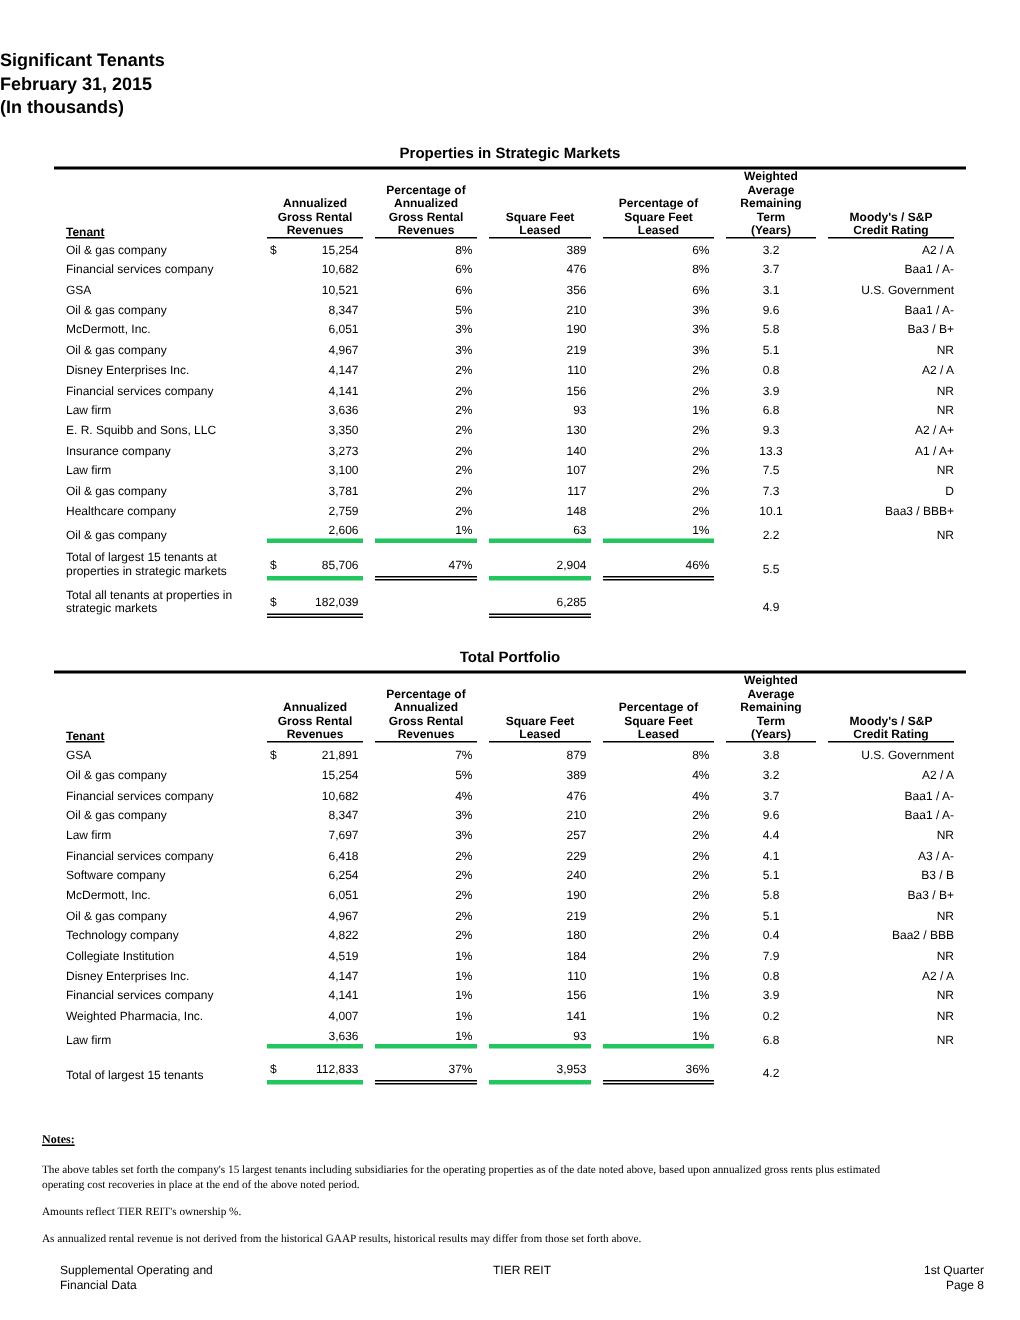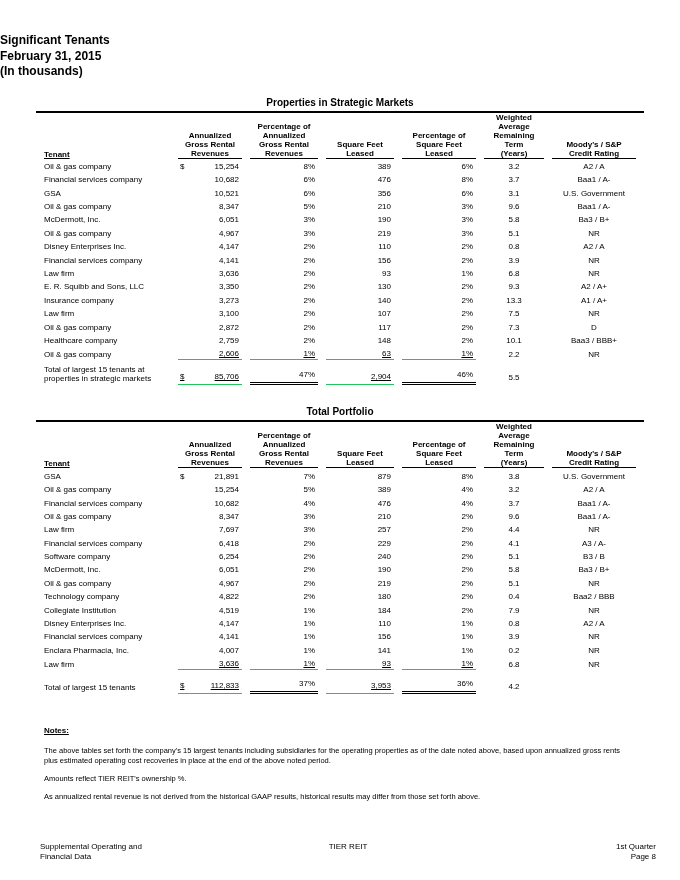--- a/index.html
+++ b/index.html
@@ -21,29 +21,29 @@
   table.tenants { border-collapse:separate; border-spacing:8px 0; table-layout:fixed; font-size:8px; }
   th { vertical-align:bottom; font-weight:bold; padding:0 0 0 0; white-space:pre-line; line-height:9px; text-align:center; height:38px; }
   th.h-num { border-bottom:1px solid #000; }
   th.h-tenant { text-align:left; }
   .u-text { text-decoration:underline; }
 
   tbody td { height:13.4px; vertical-align:bottom; padding:0; line-height:10px; font-size:8px; }
   .c-tenant { text-align:left; }
   .c-num { text-align:right; padding-right:3px; }
   .c-term { text-align:center;margin-top:48px; }
-  .c-rating { text-align:center;margin-top:20px; }
+  .c-rating { text-align:right;margin-top:20px; }
   .c-rev .cellflex { display:flex; justify-content:space-between; align-items:flex-end; padding:0 3px 0 2px; }
-  .u1 { border-bottom:1px solid #22c55e;text-decoration:underline; }
+  .u1 { border-bottom:3px solid #22c55e; }
   .u2 { border-bottom:3px double #000; }
 
   .total-row td { padding-top:5px; padding-bottom:2px; vertical-align:bottom; }
   .total-label { line-height:9px; }
 
-  .notes { margin:32px 0 0 44px; width:582px; font-size:7.5px; line-height:9.5px; }
+  .notes { margin:32px 0 0 28px; width:582px; font-size:7.5px; line-height:9.5px;font-family:Liberation Serif, serif; }
   .notes-heading { font-weight:bold; text-decoration:underline; font-size:8px; margin-bottom:11px; }
   .note { margin-bottom:8.5px; }
 
   .footer { position:absolute; left:40px; right:24px; top:842px; display:flex; font-size:8px; line-height:10px; }
   .footer-left { flex:1; text-align:left; white-space:pre-line; }
   .footer-center { flex:1; text-align:center; }
   .footer-right { flex:1; text-align:right; white-space:pre-line; }
 </style>
 </head>
 <body>
@@ -260,21 +260,21 @@
               <td class="c-num ">107</td>
               <td class="c-num ">2%</td>
               <td class="c-term">7.5</td>
               <td class="c-rating">NR</td>
             </tr>
             <tr>
               <td class="c-tenant">Oil &amp; gas company</td>
               <td class="c-rev ">
                 <div class="cellflex">
                   <span class="dollar"></span>
-                  <span>2,872</span>
+                  <span>3,781</span>
                 </div>
               </td>
               <td class="c-num ">2%</td>
               <td class="c-num ">117</td>
               <td class="c-num ">2%</td>
               <td class="c-term">7.3</td>
               <td class="c-rating">D</td>
             </tr>
             <tr>
               <td class="c-tenant">Healthcare company</td>
@@ -309,20 +309,34 @@
               <td class="c-rev u1">
                 <div class="cellflex">
                   <span class="dollar">$</span>
                   <span>85,706</span>
                 </div>
               </td>
               <td class="c-num u2">47%</td>
               <td class="c-num u1">2,904</td>
               <td class="c-num u2">46%</td>
               <td class="c-term">5.5</td>
+              <td class="c-rating"></td>
+            </tr>
+            <tr class="total-row">
+              <td class="c-tenant total-label">Total all tenants at properties in strategic markets</td>
+              <td class="c-rev u2">
+                <div class="cellflex">
+                  <span class="dollar">$</span>
+                  <span>182,039</span>
+                </div>
+              </td>
+              <td class="c-num"></td>
+              <td class="c-num u2">6,285</td>
+              <td class="c-num"></td>
+              <td class="c-term">4.9</td>
               <td class="c-rating"></td>
             </tr>
           </tbody>
         </table>
     </div>
   </div>
 
   <div class="section section-2">
     <div class="section-title">Total Portfolio</div>
     <div class="table-wrap">
@@ -537,21 +551,21 @@
                   <span>4,141</span>
                 </div>
               </td>
               <td class="c-num ">1%</td>
               <td class="c-num ">156</td>
               <td class="c-num ">1%</td>
               <td class="c-term">3.9</td>
               <td class="c-rating">NR</td>
             </tr>
             <tr>
-              <td class="c-tenant">Enclara Pharmacia, Inc.</td>
+              <td class="c-tenant">Weighted Pharmacia, Inc.</td>
               <td class="c-rev ">
                 <div class="cellflex">
                   <span class="dollar"></span>
                   <span>4,007</span>
                 </div>
               </td>
               <td class="c-num ">1%</td>
               <td class="c-num ">141</td>
               <td class="c-num ">1%</td>
               <td class="c-term">0.2</td>

